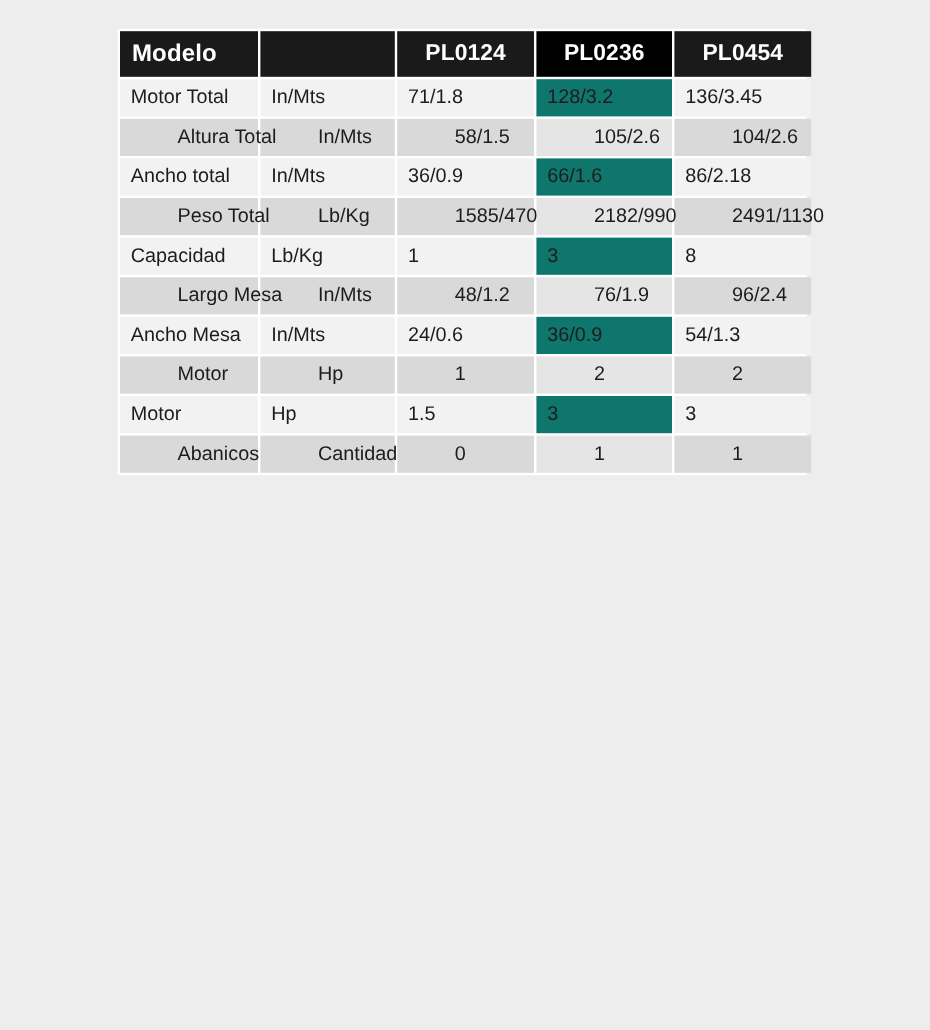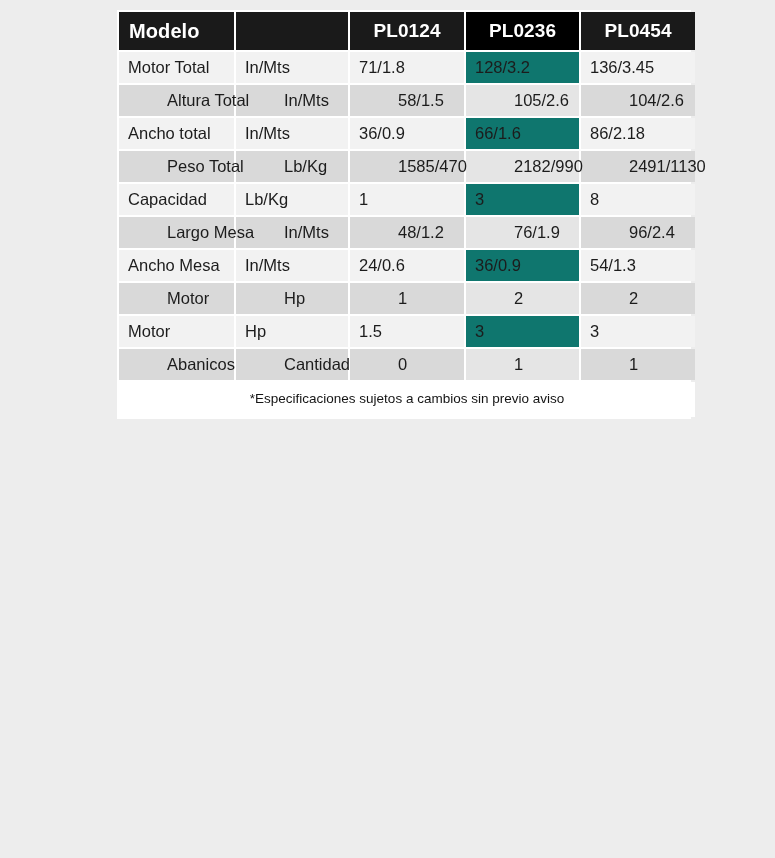--- a/index.html
+++ b/index.html
@@ -8,25 +8,24 @@
     padding: 0;
     width: 775px;
     height: 858px;
     background: #ededed;
     font-family: "Liberation Sans", sans-serif;
   }
 
   #spec-card {
     position: absolute;
     left: 98px;
-    top: 10px;
+    top: 24px;
     width: 574px;
     background: #ffffff;
     padding: 0 0 0 0;
-    margin-left: 19px;
   }
 
   table.spec-table {
     width: 574px;
     border-collapse: separate;
     border-spacing: 2px 2px;
     margin: 0;
     table-layout: fixed;
   }
 
@@ -190,19 +189,16 @@
       </tr>
 
       <tr class="row-b">
         <td class="label-cell">Abanicos</td>
         <td>Cantidad</td>
         <td>0</td>
         <td class="hl">1</td>
         <td>1</td>
       </tr>
 
-      <tr class="footnote-row">
-        <td colspan="5">*Especificaciones sujetos a cambios sin previo aviso</td>
-      </tr>
 
     </tbody>
   </table>
 </div>
 
 </body></html>

